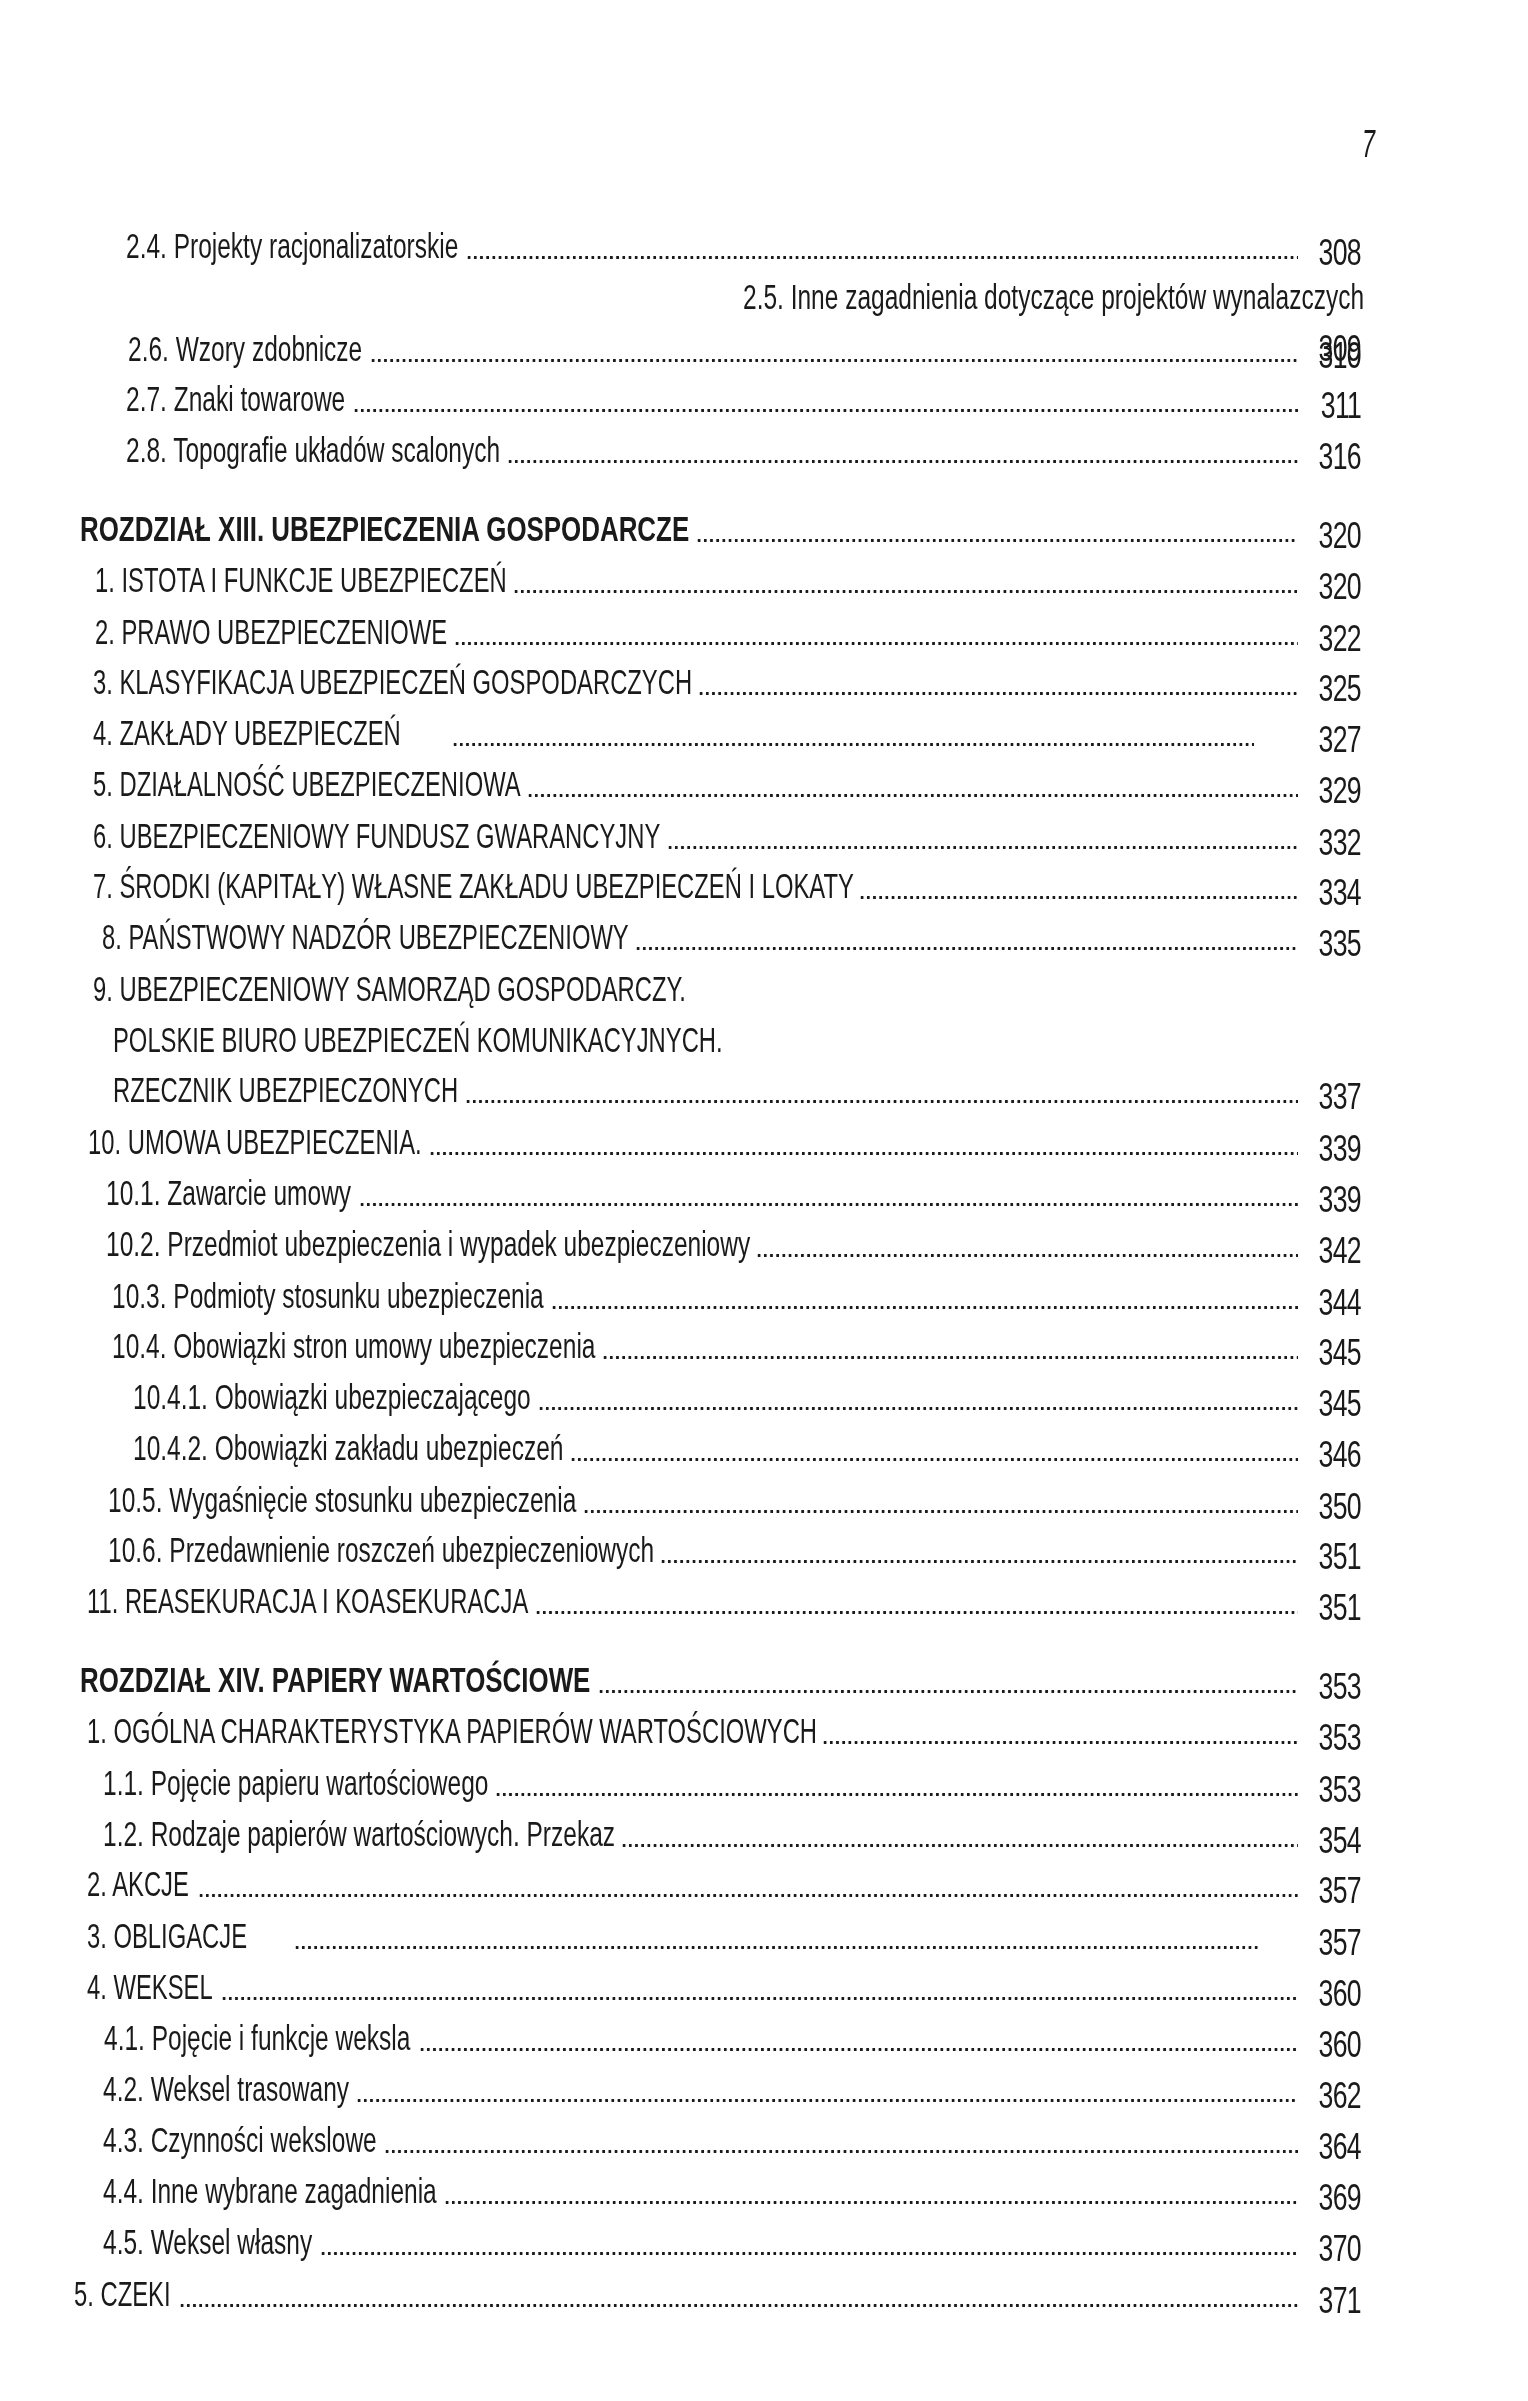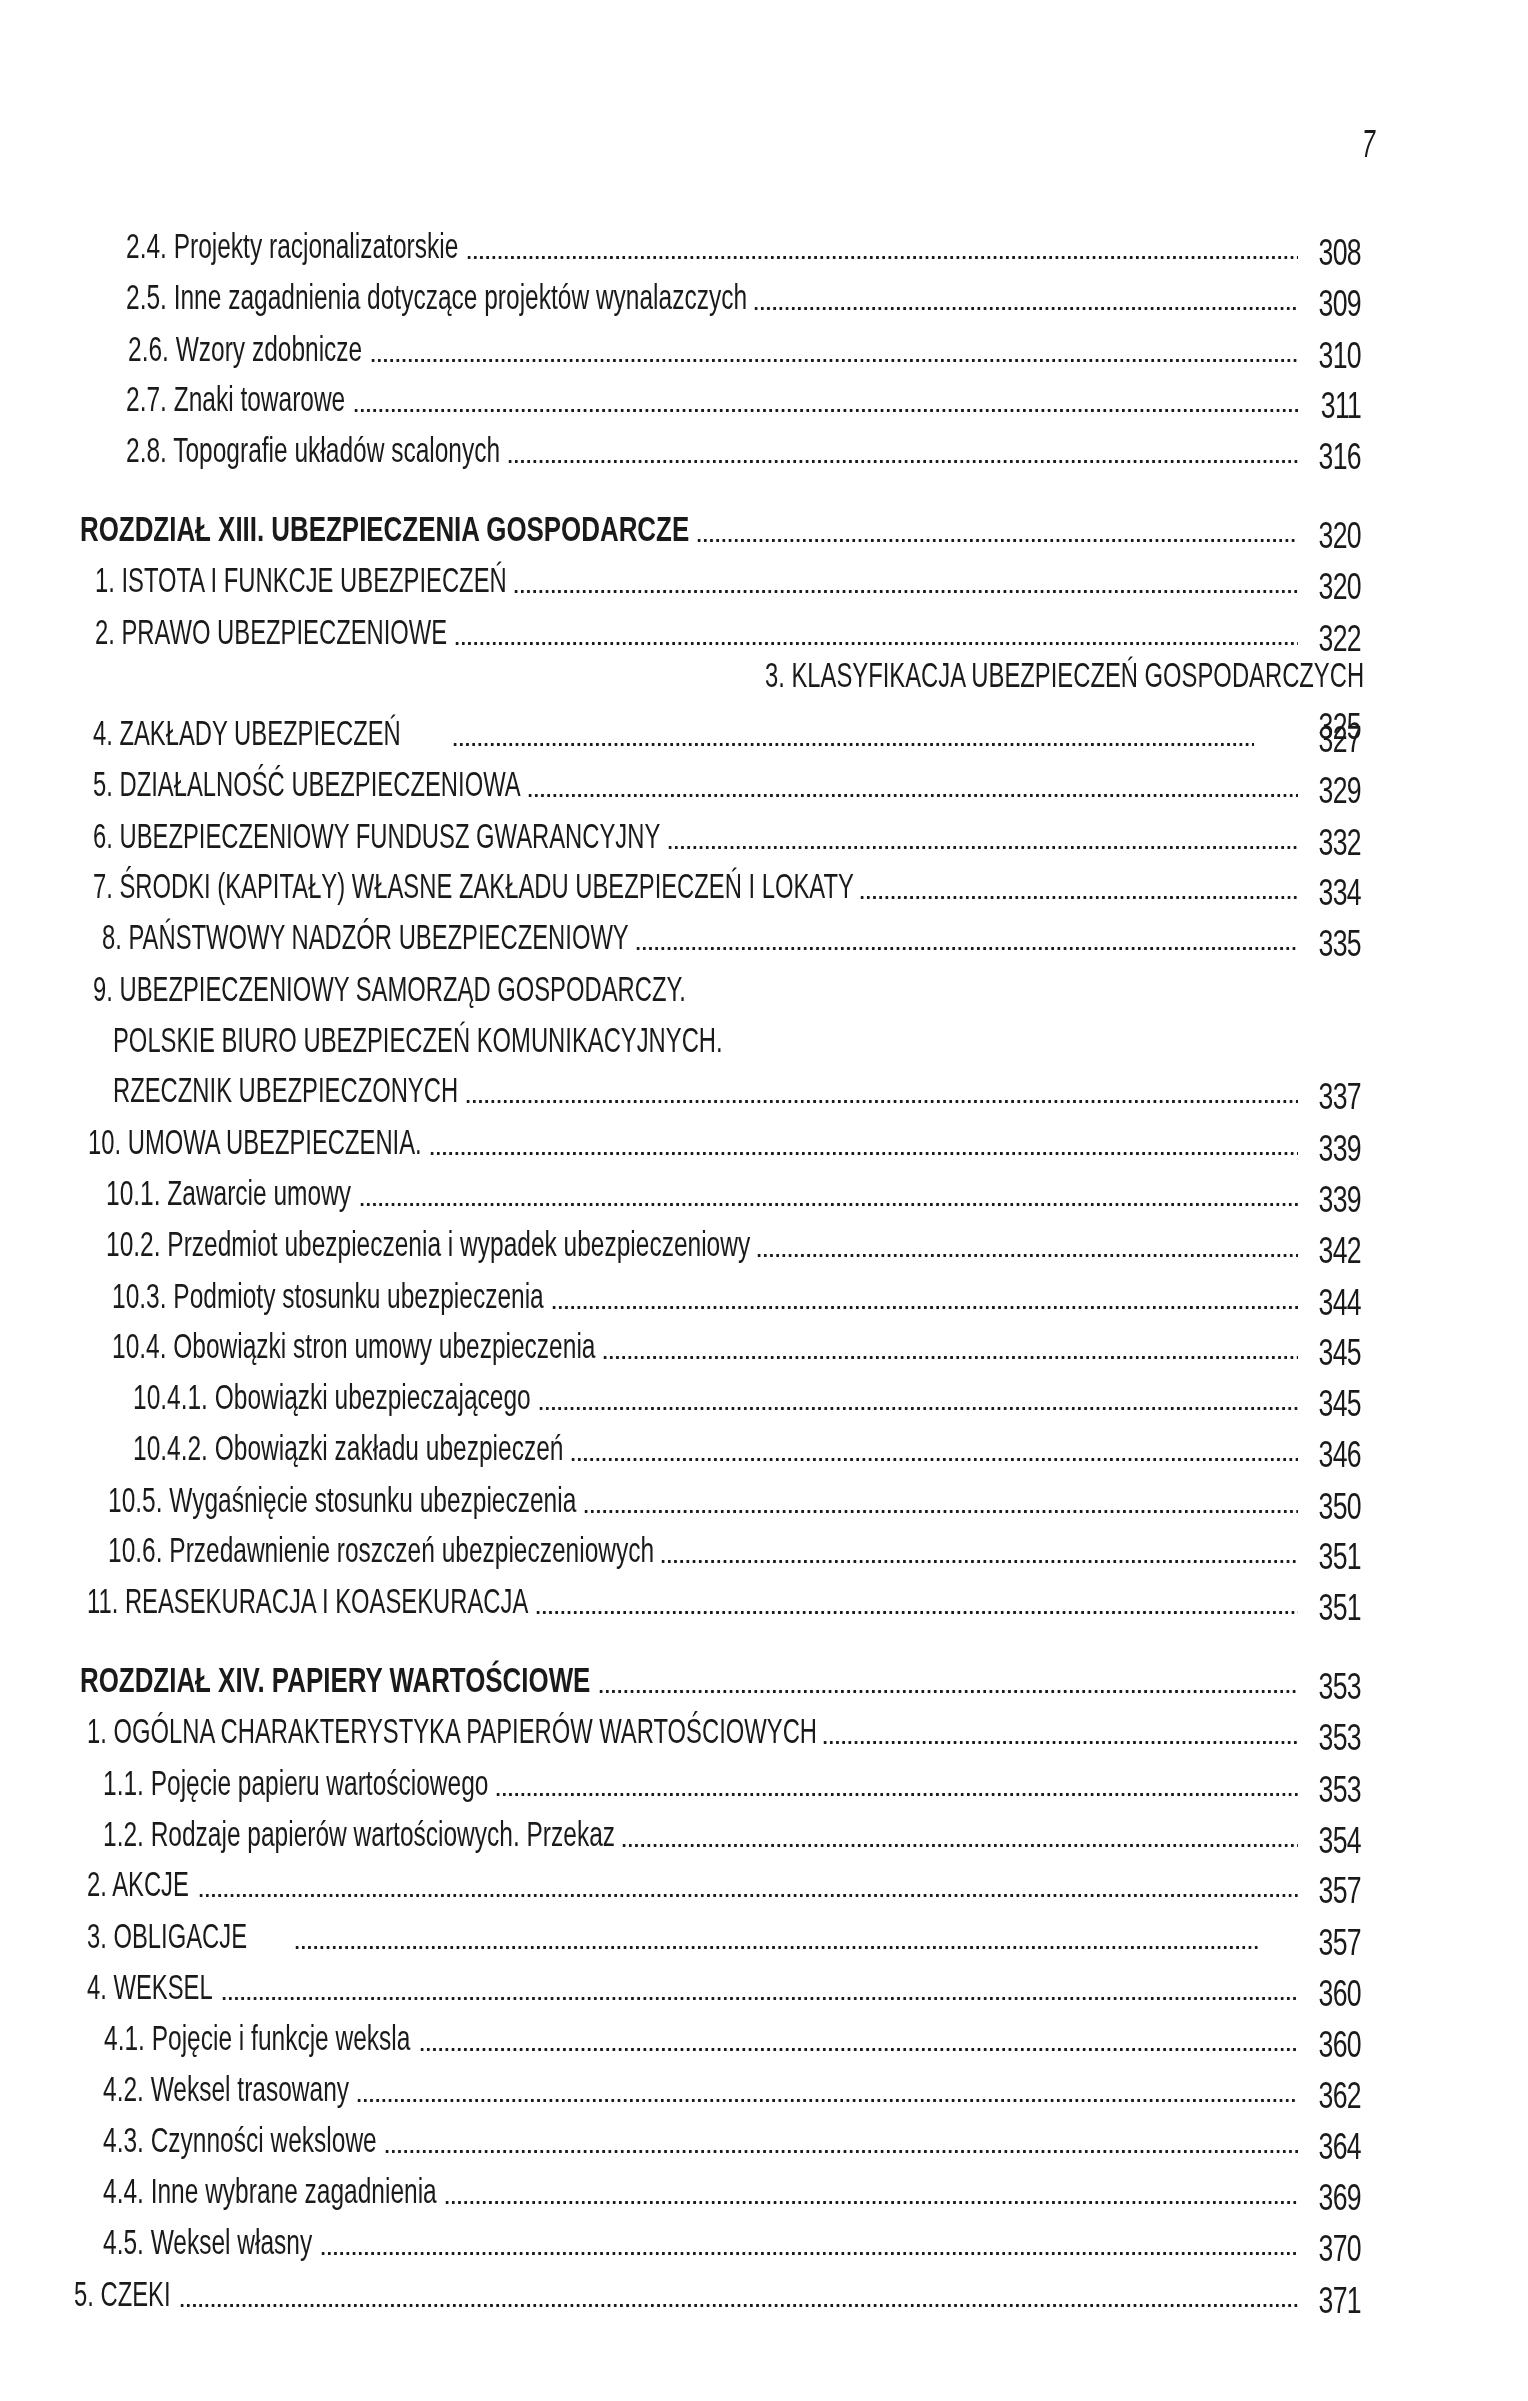--- a/index.html
+++ b/index.html
@@ -40,21 +40,21 @@
 <body>
 
 <div class="page-number">7</div>
 
 <div class="toc" id="toc">
     <div class="row" style="left: 126px; top: 0px;">
       <span class="label" style="transform: scaleX(0.7); margin-right: -143px;">2.4. Projekty racjonalizatorskie</span>
       <span class="dots"></span>
       <span class="page">308</span>
     </div>
-    <div class="row" style="left: 126px; top: 51px;">
+    <div class="row" style="left: 126px; top: 58px; flex-direction: column;">
       <span class="label" style="transform: scaleX(0.7); margin-right: -269px;">2.5. Inne zagadnienia dotyczące projektów wynalazczych</span>
       <span class="dots"></span>
       <span class="page">309</span>
     </div>
     <div class="row" style="left: 128px; top: 103px;">
       <span class="label" style="transform: scaleX(0.7); margin-right: -101px;">2.6. Wzory zdobnicze</span>
       <span class="dots"></span>
       <span class="page">310</span>
     </div>
     <div class="row" style="left: 126px; top: 153px;">
@@ -75,21 +75,21 @@
     <div class="row" style="left: 95px; top: 334px;">
       <span class="label" style="transform: scaleX(0.68); margin-right: -196px;">1. ISTOTA I FUNKCJE UBEZPIECZEŃ</span>
       <span class="dots"></span>
       <span class="page">320</span>
     </div>
     <div class="row" style="left: 95px; top: 386px;">
       <span class="label" style="transform: scaleX(0.68); margin-right: -168px;">2. PRAWO UBEZPIECZENIOWE</span>
       <span class="dots"></span>
       <span class="page">322</span>
     </div>
-    <div class="row" style="left: 93px; top: 436px; flex-direction: column;">
+    <div class="row" style="left: 93px; top: 436px;">
       <span class="label" style="transform: scaleX(0.68); margin-right: -285px;">3. KLASYFIKACJA UBEZPIECZEŃ GOSPODARCZYCH</span>
       <span class="dots"></span>
       <span class="page">325</span>
     </div>
     <div class="row" style="left: 93px; top: 487px; gap: 44px;">
       <span class="label" style="transform: scaleX(0.68); margin-right: -146px;">4. ZAKŁADY UBEZPIECZEŃ</span>
       <span class="dots"></span>
       <span class="page">327</span>
     </div>
     <div class="row" style="left: 93px; top: 538px;">

